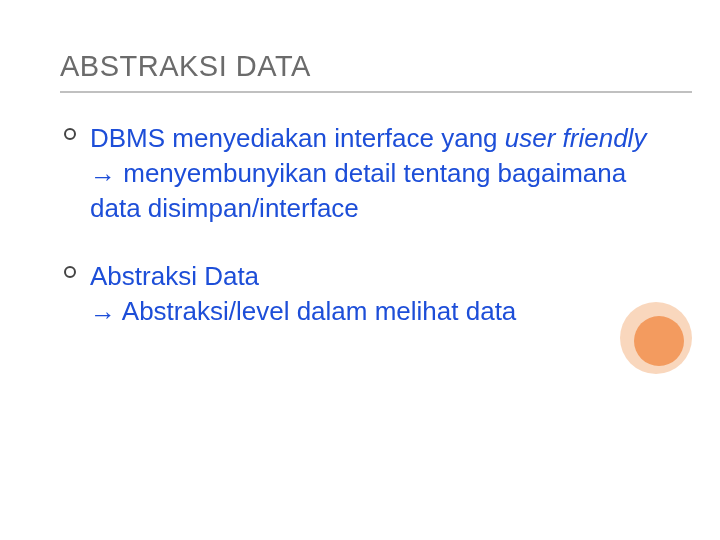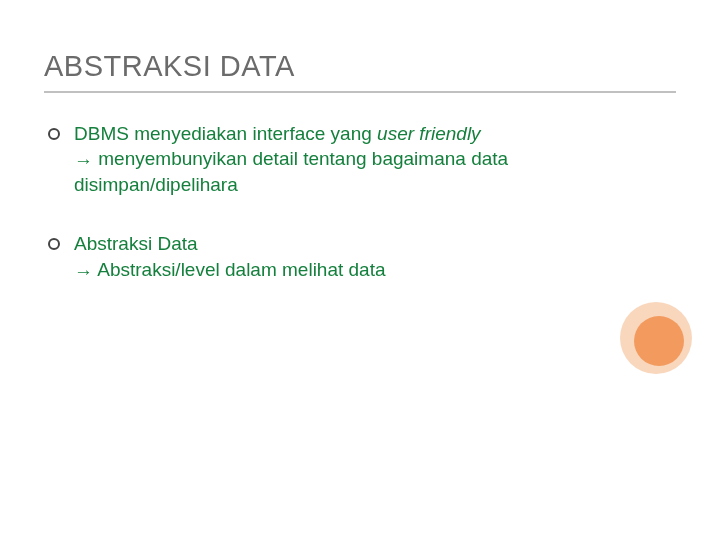--- a/index.html
+++ b/index.html
@@ -6,21 +6,21 @@
   html, body { width: 720px; height: 540px; overflow: hidden; }
   body {
     font-family: Arial, Helvetica, sans-serif;
     background: #ffffff;
     position: relative;
   }
   .slide {
     position: relative;
     width: 720px;
     height: 388px;
-    padding: 50px 44px 0 44px;
+    padding: 50px 44px 0 60px;
   }
   .title {
     font-size: 29px;
     font-weight: 400;
     color: #6b6b6b;
     letter-spacing: 0.5px;
     margin-bottom: 8px;
   }
   .divider {
     border: none;
@@ -29,23 +29,23 @@
     margin-top: 6px;
     margin-bottom: 28px;
   }
   .content {
     padding-left: 4px;
   }
   .bullet-item {
     display: flex;
     align-items: flex-start;
     margin-bottom: 34px;
-    font-size: 19px;
+    font-size: 26px;
     line-height: 1.34;
-    color: #15803d;
+    color: #1d4ed8;
   }
   .bullet-marker {
     flex: 0 0 auto;
     width: 12px;
     height: 12px;
     border: 2.5px solid #444;
     border-radius: 50%;
     margin-top: 7px;
     margin-right: 14px;
   }
@@ -83,21 +83,21 @@
 
   <h1 class="title">ABSTRAKSI DATA</h1>
   <hr class="divider">
 
   <div class="content">
 
     <div class="bullet-item">
       <span class="bullet-marker"></span>
       <div class="bullet-text">
         <span>DBMS menyediakan interface yang </span><span class="italic">user friendly</span><br>
-        <span>→</span><span> menyembunyikan detail tentang bagaimana data disimpan/dipelihara</span>
+        <span>→</span><span> menyembunyikan detail tentang bagaimana data disimpan/interface</span>
       </div>
     </div>
 
     <div class="bullet-item">
       <span class="bullet-marker"></span>
       <div class="bullet-text">
         <span>Abstraksi Data</span><br>
         <span>→</span><span> Abstraksi/level dalam melihat data</span>
       </div>
     </div>

